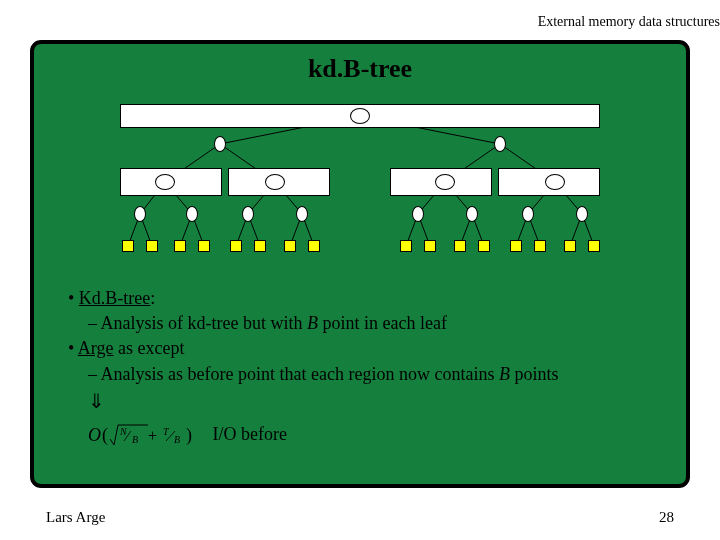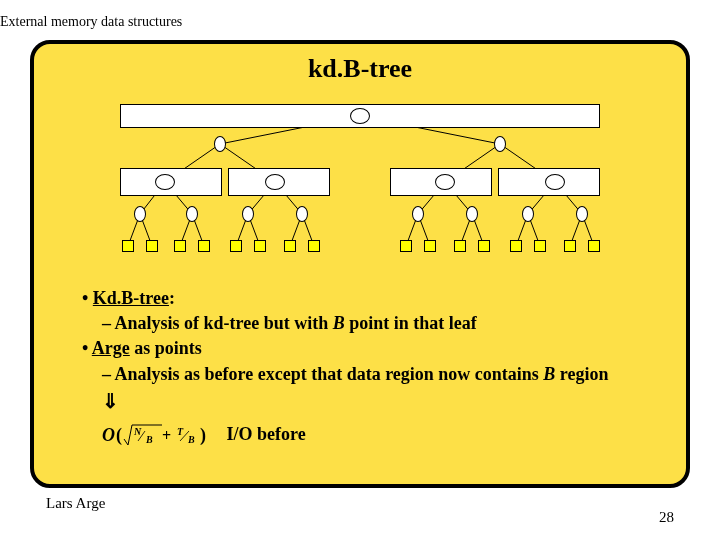--- a/index.html
+++ b/index.html
@@ -5,33 +5,33 @@
   * { margin: 0; padding: 0; box-sizing: border-box; }
   body {
     width: 720px;
     height: 540px;
     background: #fff;
     font-family: "Times New Roman", Times, serif;
     position: relative;
     overflow: hidden;
   }
   .header {
-    text-align: left;
+    text-align: right;
     font-size: 14px;
     padding-top: 14px;
   }
   .frame {
     position: absolute;
     left: 30px;
     top: 40px;
     width: 660px;
     height: 448px;
     border: 4px solid #000;
-    border-radius: 20px;
-    background: #fde047;
+    border-radius: 11px;
+    background: #15803d;
   }
   .title {
     text-align: center;
     font-size: 26px;
     font-weight: bold;
     margin-top: 10px;
   }
   .diagram {
     position: relative;
     width: 560px;
@@ -64,35 +64,34 @@
   .leaf {
     position: absolute;
     width: 12px;
     height: 12px;
     background: #ffff00;
     border: 1px solid #000;
   }
   .content {
     font-size: 18px;
     line-height: 1.4;
-    margin: 20px 28px 0 42px;
-    font-weight: bold;
+    margin: 20px 28px 0 28px;
   }
   .content .bullet { margin-left: 6px; }
   .content .sub { margin-left: 26px; }
   .content .arrow { margin-left: 26px; font-size: 20px; }
   .formula-line { margin-left: 26px; margin-top: 6px; }
   .formula {
     display: inline-block;
     vertical-align: middle;
   }
   .footer-left {
     position: absolute;
     left: 46px;
-    bottom: 28px;
+    bottom: 14px;
     font-size: 15px;
   }
   .footer-right {
     position: absolute;
     right: 46px;
     bottom: 14px;
     font-size: 15px;
   }
   .italic { font-style: italic; }
   .under { text-decoration: underline; }
@@ -188,27 +187,27 @@
     <div class="leaf" style="left:454px; top:144px;"></div>
     <div class="leaf" style="left:484px; top:144px;"></div>
     <div class="leaf" style="left:508px; top:144px;"></div>
   </div>
 
   <div class="content">
     <div class="bullet">
       <span>• </span><span class="under">Kd.B-tree</span><span>:</span>
     </div>
     <div class="sub">
-      <span>– Analysis of kd-tree but with </span><span class="italic">B</span><span> point in that leaf</span>
+      <span>– Analysis of kd-tree but with </span><span class="italic">B</span><span> point in each leaf</span>
     </div>
     <div class="bullet">
-      <span>• </span><span class="under">Arge</span><span> as points</span>
+      <span>• </span><span class="under">Arge</span><span> as except</span>
     </div>
     <div class="sub">
-      <span>– Analysis as before except that data region now contains </span><span class="italic">B</span><span> region</span>
+      <span>– Analysis as before point that each region now contains </span><span class="italic">B</span><span> points</span>
     </div>
     <div class="arrow">⇓</div>
     <div class="formula-line">
       <svg class="formula" width="120" height="30" viewBox="0 0 120 30">
         <text x="0" y="20" font-family="Times New Roman" font-style="italic" font-size="18">O</text>
         <text x="14" y="20" font-family="Times New Roman" font-size="18">(</text>
 
         <path d="M22 18 L26 24 L30 4 L60 4" stroke="#000" stroke-width="1" fill="none"></path>
         <text x="32" y="14" font-family="Times New Roman" font-style="italic" font-size="10">N</text>
         <path d="M43 10 L36 20" stroke="#000" stroke-width="0.8"></path>

